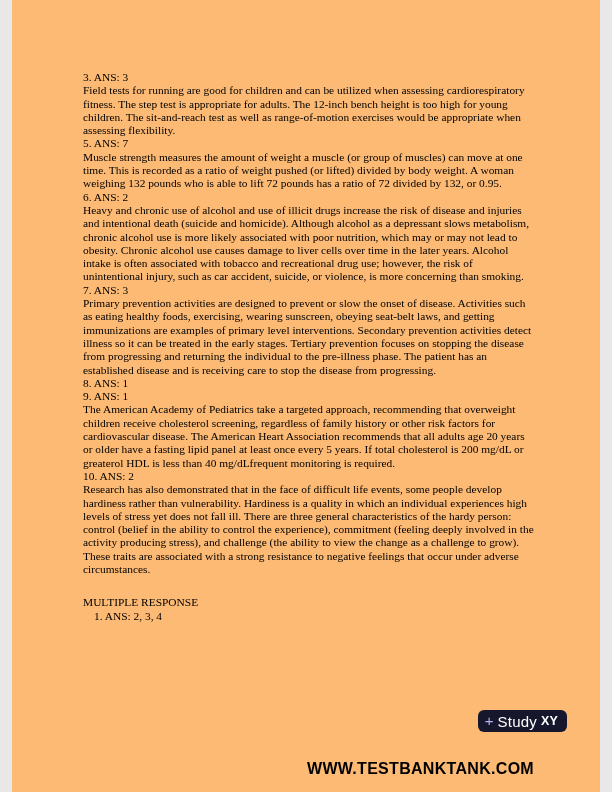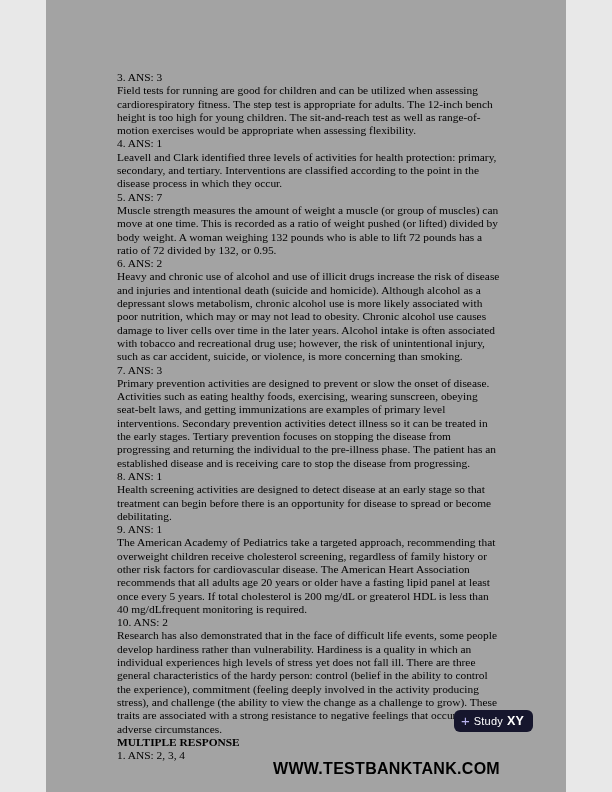--- a/index.html
+++ b/index.html
@@ -2,44 +2,45 @@
 <html><head>
 <meta charset="utf-8">
 <style>
   html, body {
     margin: 0;
     padding: 0;
     background: #e8e8e8;
   }
   .page {
     position: relative;
-    width: 520px;
+    width: 588px;
     height: 792px;
     margin: 0 auto;
-    background: #a3a3a3;
+    background: #fdba74;
     overflow: hidden;
     font-family: "Liberation Serif", serif;
     color: #000000;
   }
   .content {
     position: absolute;
     left: 71px;
     right: 66px;
     top: 71px;
     font-size: 11.4px;
     line-height: 13.3px;
     text-align: left;
   }
   .answer-item { margin: 0; }
   .ans-label { white-space: nowrap; }
   .ans-body { margin: 0; }
   .section-heading {
-    font-weight: bold;
+    font-weight: normal;
+    margin-top: 20px;
   }
-  .mr-item { white-space: nowrap; }
+  .mr-item { white-space: nowrap; margin-left: 11px; }
 
   .logo-badge {
     position: absolute;
     right: 33px;
     bottom: 60px;
     height: 22px;
     padding: 0 9px 0 7px;
     background: #16162d;
     border-radius: 6px;
     display: flex;
@@ -50,21 +51,21 @@
   }
   .logo-plus {
     color: #b9b4f0;
     font-size: 15px;
     font-weight: 300;
     line-height: 1;
     transform: translateY(-1px);
   }
   .logo-study {
     color: #ffffff;
-    font-size: 11px;
+    font-size: 15px;
     font-weight: 400;
     letter-spacing: 0.2px;
     text-align: right;
   }
   .logo-xy {
     color: #ffffff;
     font-size: 12.5px;
     font-weight: 700;
     letter-spacing: 0.2px;
     text-align: center;
@@ -85,38 +86,33 @@
 
 <div class="page">
 
   <div class="content" id="answers-container">
 
   <div class="answer-item">
         <div class="ans-label">3. ANS: 3</div>
         <div class="ans-body">Field tests for running are good for children and can be utilized when assessing cardiorespiratory fitness. The step test is appropriate for adults. The 12-inch bench height is too high for young children. The sit-and-reach test as well as range-of-motion exercises would be appropriate when assessing flexibility.</div>
       </div>
       <div class="answer-item">
-        <div class="ans-label">4. ANS: 1</div>
-        <div class="ans-body">Leavell and Clark identified three levels of activities for health protection: primary, secondary, and tertiary. Interventions are classified according to the point in the disease process in which they occur.</div>
-      </div>
-      <div class="answer-item">
         <div class="ans-label">5. ANS: 7</div>
         <div class="ans-body">Muscle strength measures the amount of weight a muscle (or group of muscles) can move at one time. This is recorded as a ratio of weight pushed (or lifted) divided by body weight. A woman weighing 132 pounds who is able to lift 72 pounds has a ratio of 72 divided by 132, or 0.95.</div>
       </div>
       <div class="answer-item">
         <div class="ans-label">6. ANS: 2</div>
         <div class="ans-body">Heavy and chronic use of alcohol and use of illicit drugs increase the risk of disease and injuries and intentional death (suicide and homicide). Although alcohol as a depressant slows metabolism, chronic alcohol use is more likely associated with poor nutrition, which may or may not lead to obesity. Chronic alcohol use causes damage to liver cells over time in the later years. Alcohol intake is often associated with tobacco and recreational drug use; however, the risk of unintentional injury, such as car accident, suicide, or violence, is more concerning than smoking.</div>
       </div>
       <div class="answer-item">
         <div class="ans-label">7. ANS: 3</div>
         <div class="ans-body">Primary prevention activities are designed to prevent or slow the onset of disease. Activities such as eating healthy foods, exercising, wearing sunscreen, obeying seat-belt laws, and getting immunizations are examples of primary level interventions. Secondary prevention activities detect illness so it can be treated in the early stages. Tertiary prevention focuses on stopping the disease from progressing and returning the individual to the pre-illness phase. The patient has an established disease and is receiving care to stop the disease from progressing.</div>
       </div>
       <div class="answer-item">
         <div class="ans-label">8. ANS: 1</div>
-        <div class="ans-body">Health screening activities are designed to detect disease at an early stage so that treatment can begin before there is an opportunity for disease to spread or become debilitating.</div>
       </div>
       <div class="answer-item">
         <div class="ans-label">9. ANS: 1</div>
         <div class="ans-body">The American Academy of Pediatrics take a targeted approach, recommending that overweight children receive cholesterol screening, regardless of family history or other risk factors for cardiovascular disease. The American Heart Association recommends that all adults age 20 years or older have a fasting lipid panel at least once every 5 years. If total cholesterol is 200 mg/dL or greaterol HDL is less than 40 mg/dLfrequent monitoring is required.</div>
       </div>
       <div class="answer-item">
         <div class="ans-label">10. ANS: 2</div>
         <div class="ans-body">Research has also demonstrated that in the face of difficult life events, some people develop hardiness rather than vulnerability. Hardiness is a quality in which an individual experiences high levels of stress yet does not fall ill. There are three general characteristics of the hardy person: control (belief in the ability to control the experience), commitment (feeling deeply involved in the activity producing stress), and challenge (the ability to view the change as a challenge to grow). These traits are associated with a strong resistance to negative feelings that occur under adverse circumstances.</div>
       </div>
       <div class="section-heading">MULTIPLE RESPONSE</div>

